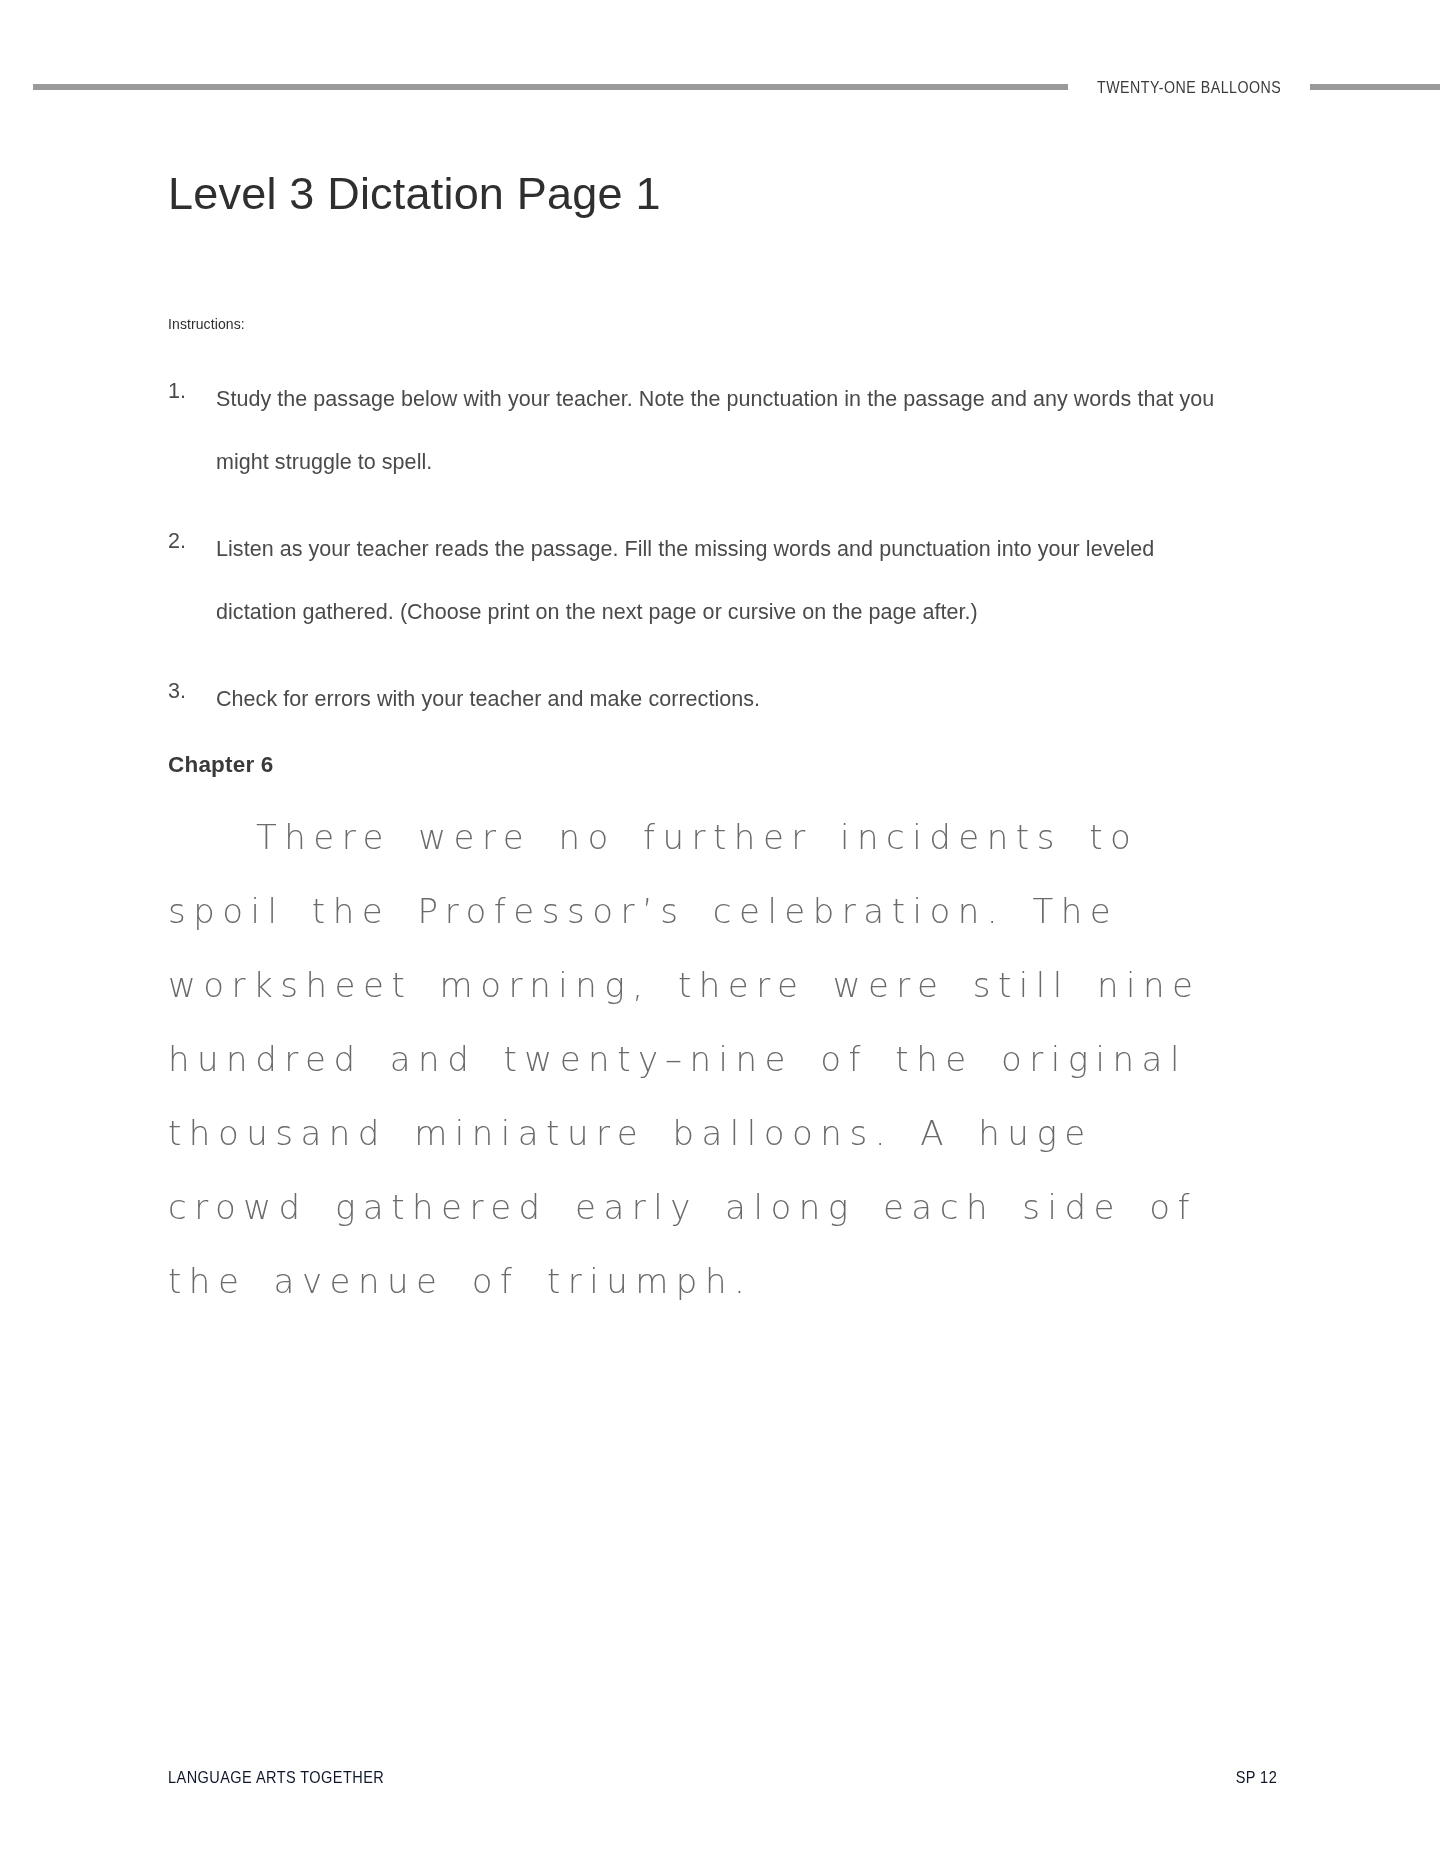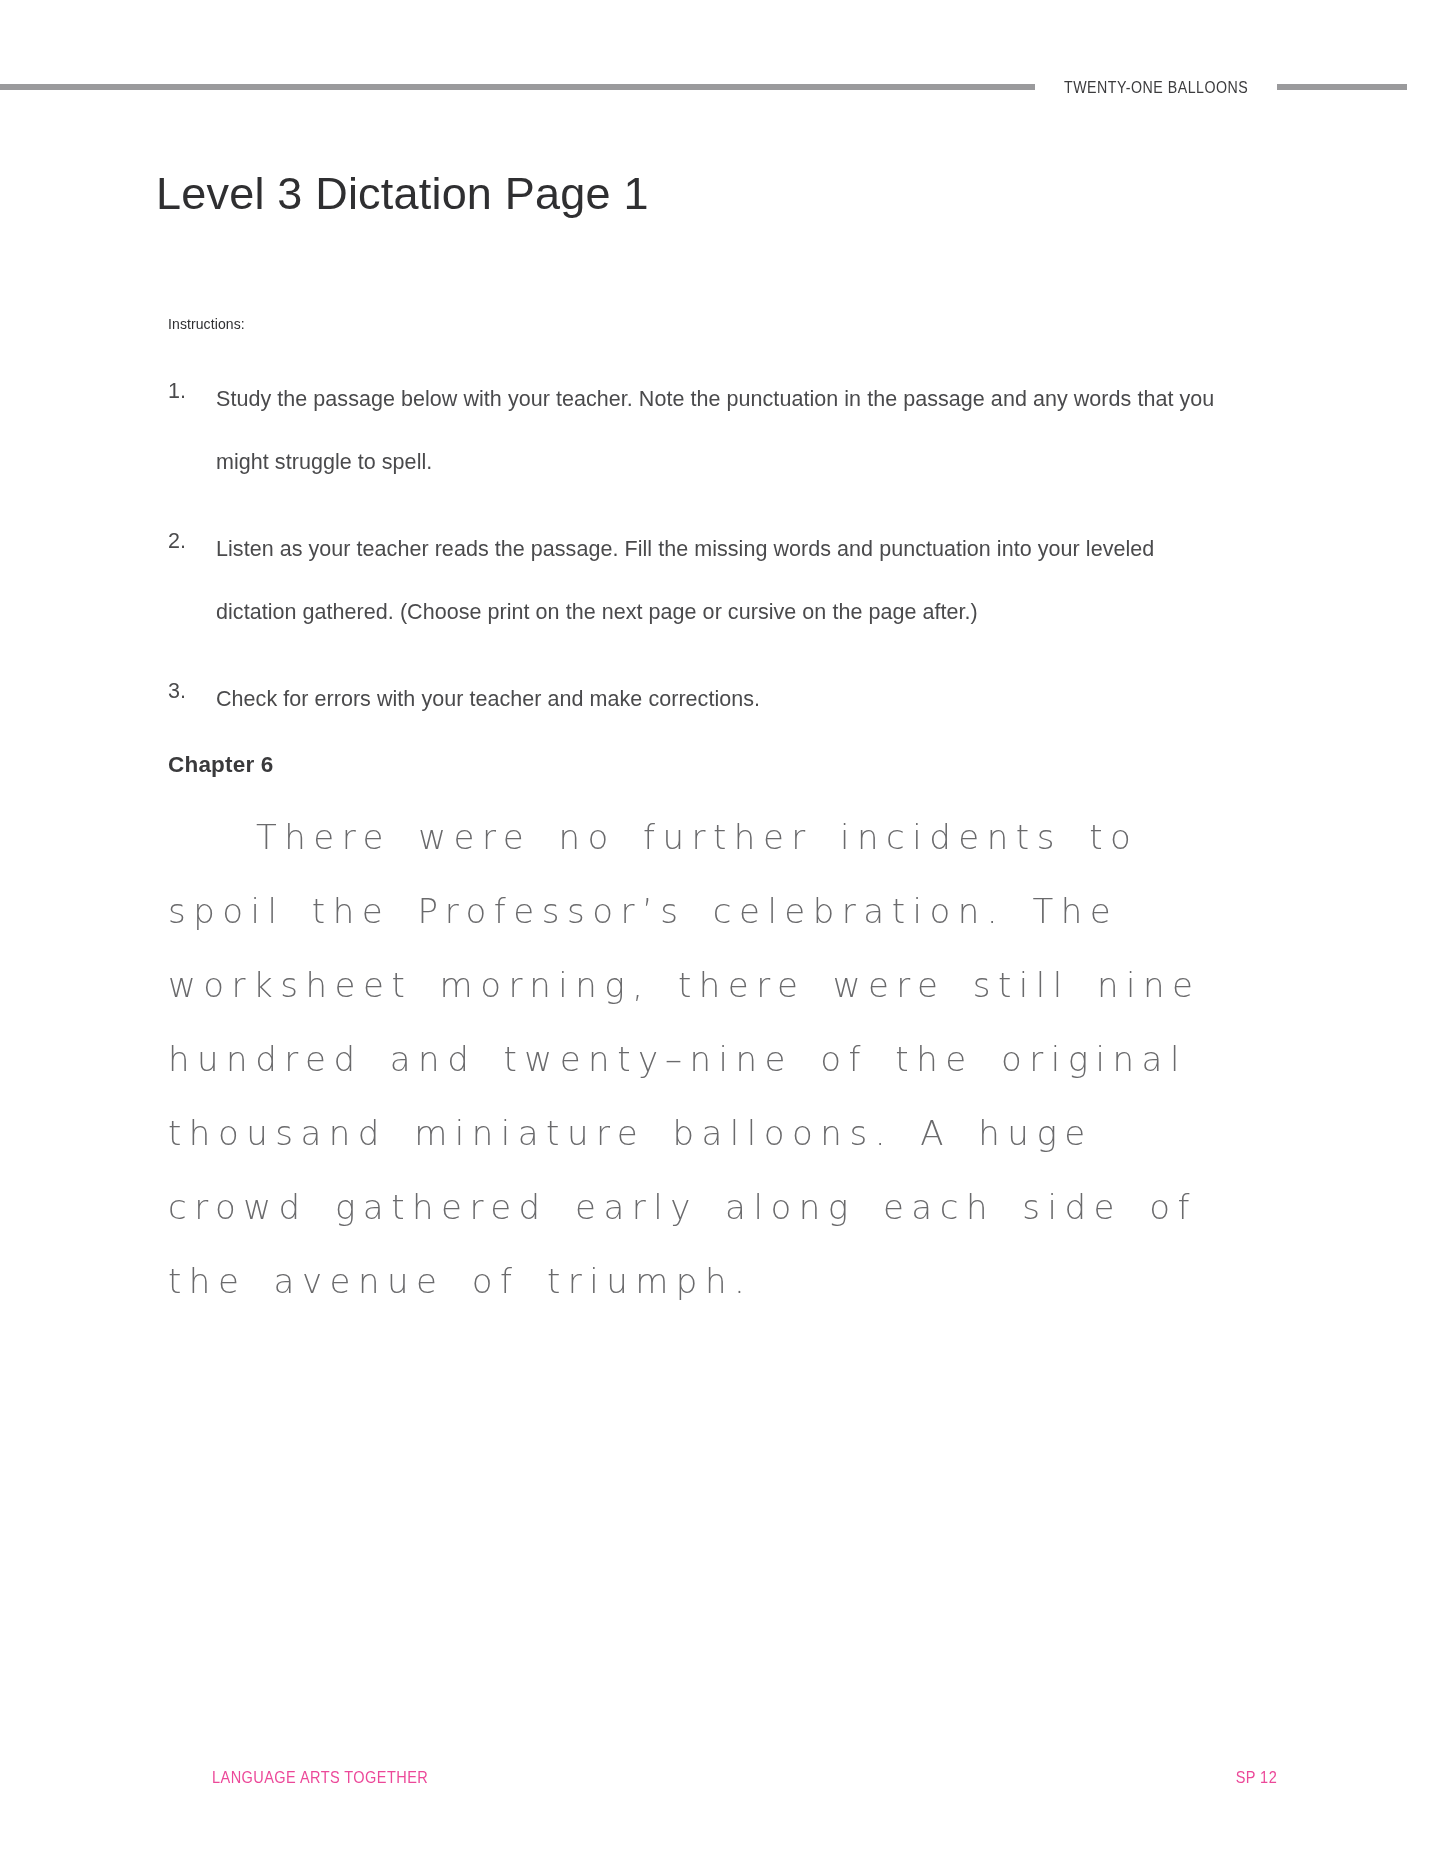--- a/index.html
+++ b/index.html
@@ -24,20 +24,21 @@
 
   
   .runhead {
     position: absolute;
     top: 76px;
     left: 0;
     right: 0;
     height: 22px;
     display: flex;
     align-items: center;
+    padding-left: 33px;
   }
   .runhead .rule {
     height: 6px;
     background: #9a9a9c;
     flex: 0 0 auto;
   }
   .runhead .rule-left {
     width: 1035px;
   }
   .runhead .rule-right {
@@ -52,21 +53,21 @@
     white-space: nowrap;
     padding: 0 14px;
     transform: scaleX(0.86);
     transform-origin: center;
   }
 
   
   .title {
     position: absolute;
     top: 138px;
-    left: 156px;
+    left: 168px;
     font-size: 45px;
     font-weight: 400;
     letter-spacing: 0.2px;
     color: #2f2f31;
     font-family: "Liberation Sans", sans-serif;
   }
 
   
   .instr-heading {
     position: absolute;
@@ -134,22 +135,21 @@
   .footer {
     position: absolute;
     bottom: 82px;
     left: 168px;
     right: 168px;
     display: flex;
     justify-content: space-between;
     align-items: center;
     font-size: 16.5px;
     letter-spacing: 0.5px;
-    color: #ec4899;
-    margin-left: 44px;
+    color: #0f172a;
   }
   .footer-left { transform: scaleX(0.88); transform-origin: left center; }
   .footer-right { transform: scaleX(0.88); transform-origin: right center; }
 </style>
 </head>
 <body>
 
 <div class="page">
 
   <div class="runhead">

